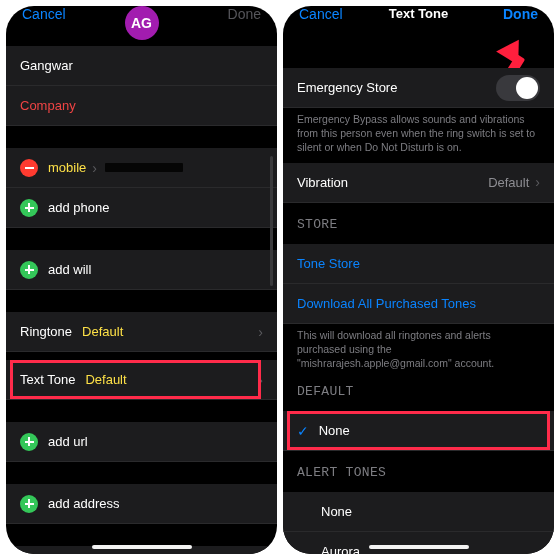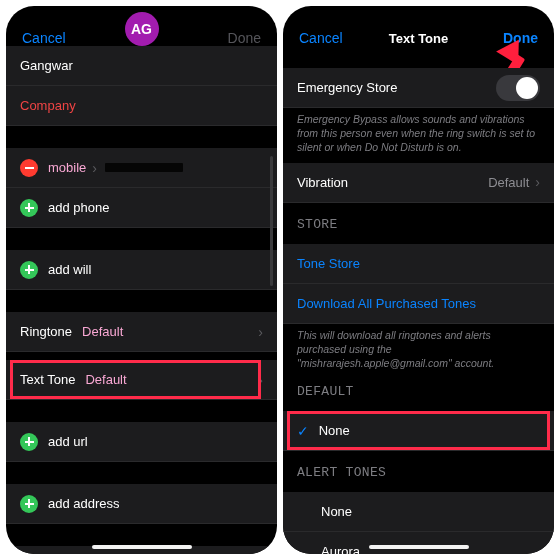--- a/index.html
+++ b/index.html
@@ -19,21 +19,21 @@
     overflow: hidden;
     color: #e8e8ea;
     font-size: 13px;
     display: flex;
     flex-direction: column;
   }
   
   .nav {
     height: 40px;
     display: flex;
-    align-items: flex-end;
+    align-items: flex-start;
     justify-content: space-between;
     padding: 0 16px;
     position: relative;
   }
   .nav .center {
     position: absolute; left:0; right:0; text-align:center;
     font-weight:600; color:#fff;
     pointer-events:none;
   }
   .nav .link { color:#0a84ff; font-size:14px; }
@@ -51,21 +51,21 @@
     min-height:40px;
     padding: 4px 14px;
     background:#1c1c1e;
     border-bottom: 0.5px solid #2a2a2c;
     position:relative;
   }
   .group-gap { height: 22px; }
   .tiny-gap { height: 8px; }
   .label-dim { color:#ef4444; }
   .label { color:#fff; }
-  .value-blue { color:#f9a8d4; margin-left:10px; }
+  .value-blue { color:#fde047; margin-left:10px; }
   .value-right { margin-left:auto; color:#8d8d92; }
   .chev { color:#5a5a5e; margin-left:6px; font-size:14px; }
   .minus {
     width:18px; height:18px; border-radius:50%;
     background:#ff3b30; display:flex; align-items:center; justify-content:center;
     margin-right:10px; flex:0 0 18px;
   }
   .minus::before { content:""; width:9px; height:2px; background:#fff; }
   .plus {
     width:18px; height:18px; border-radius:50%;
@@ -87,21 +87,20 @@
     position:relative; margin-left:auto;
   }
   .toggle::after {
     content:""; position:absolute; width:22px; height:22px; border-radius:50%;
     background:#fff; top:2px; right:2px;
   }
   .note {
     padding: 4px 14px 8px;
     font-size:10.5px; line-height:1.35;
     color:#7d7d82;
-    font-style:italic;
   }
   .section-header {
     padding: 14px 14px 12px;
     font-size:13px; color:#7d7d82;
     text-transform:uppercase; letter-spacing:0.3px;font-family:Liberation Mono, monospace;
   }
   .row-link { color:#0a84ff; }
   .check { color:#0a84ff; margin-right:10px; font-size:14px; }
   .homebar {
     position:absolute; bottom:5px; left:50%; transform:translateX(-50%);

